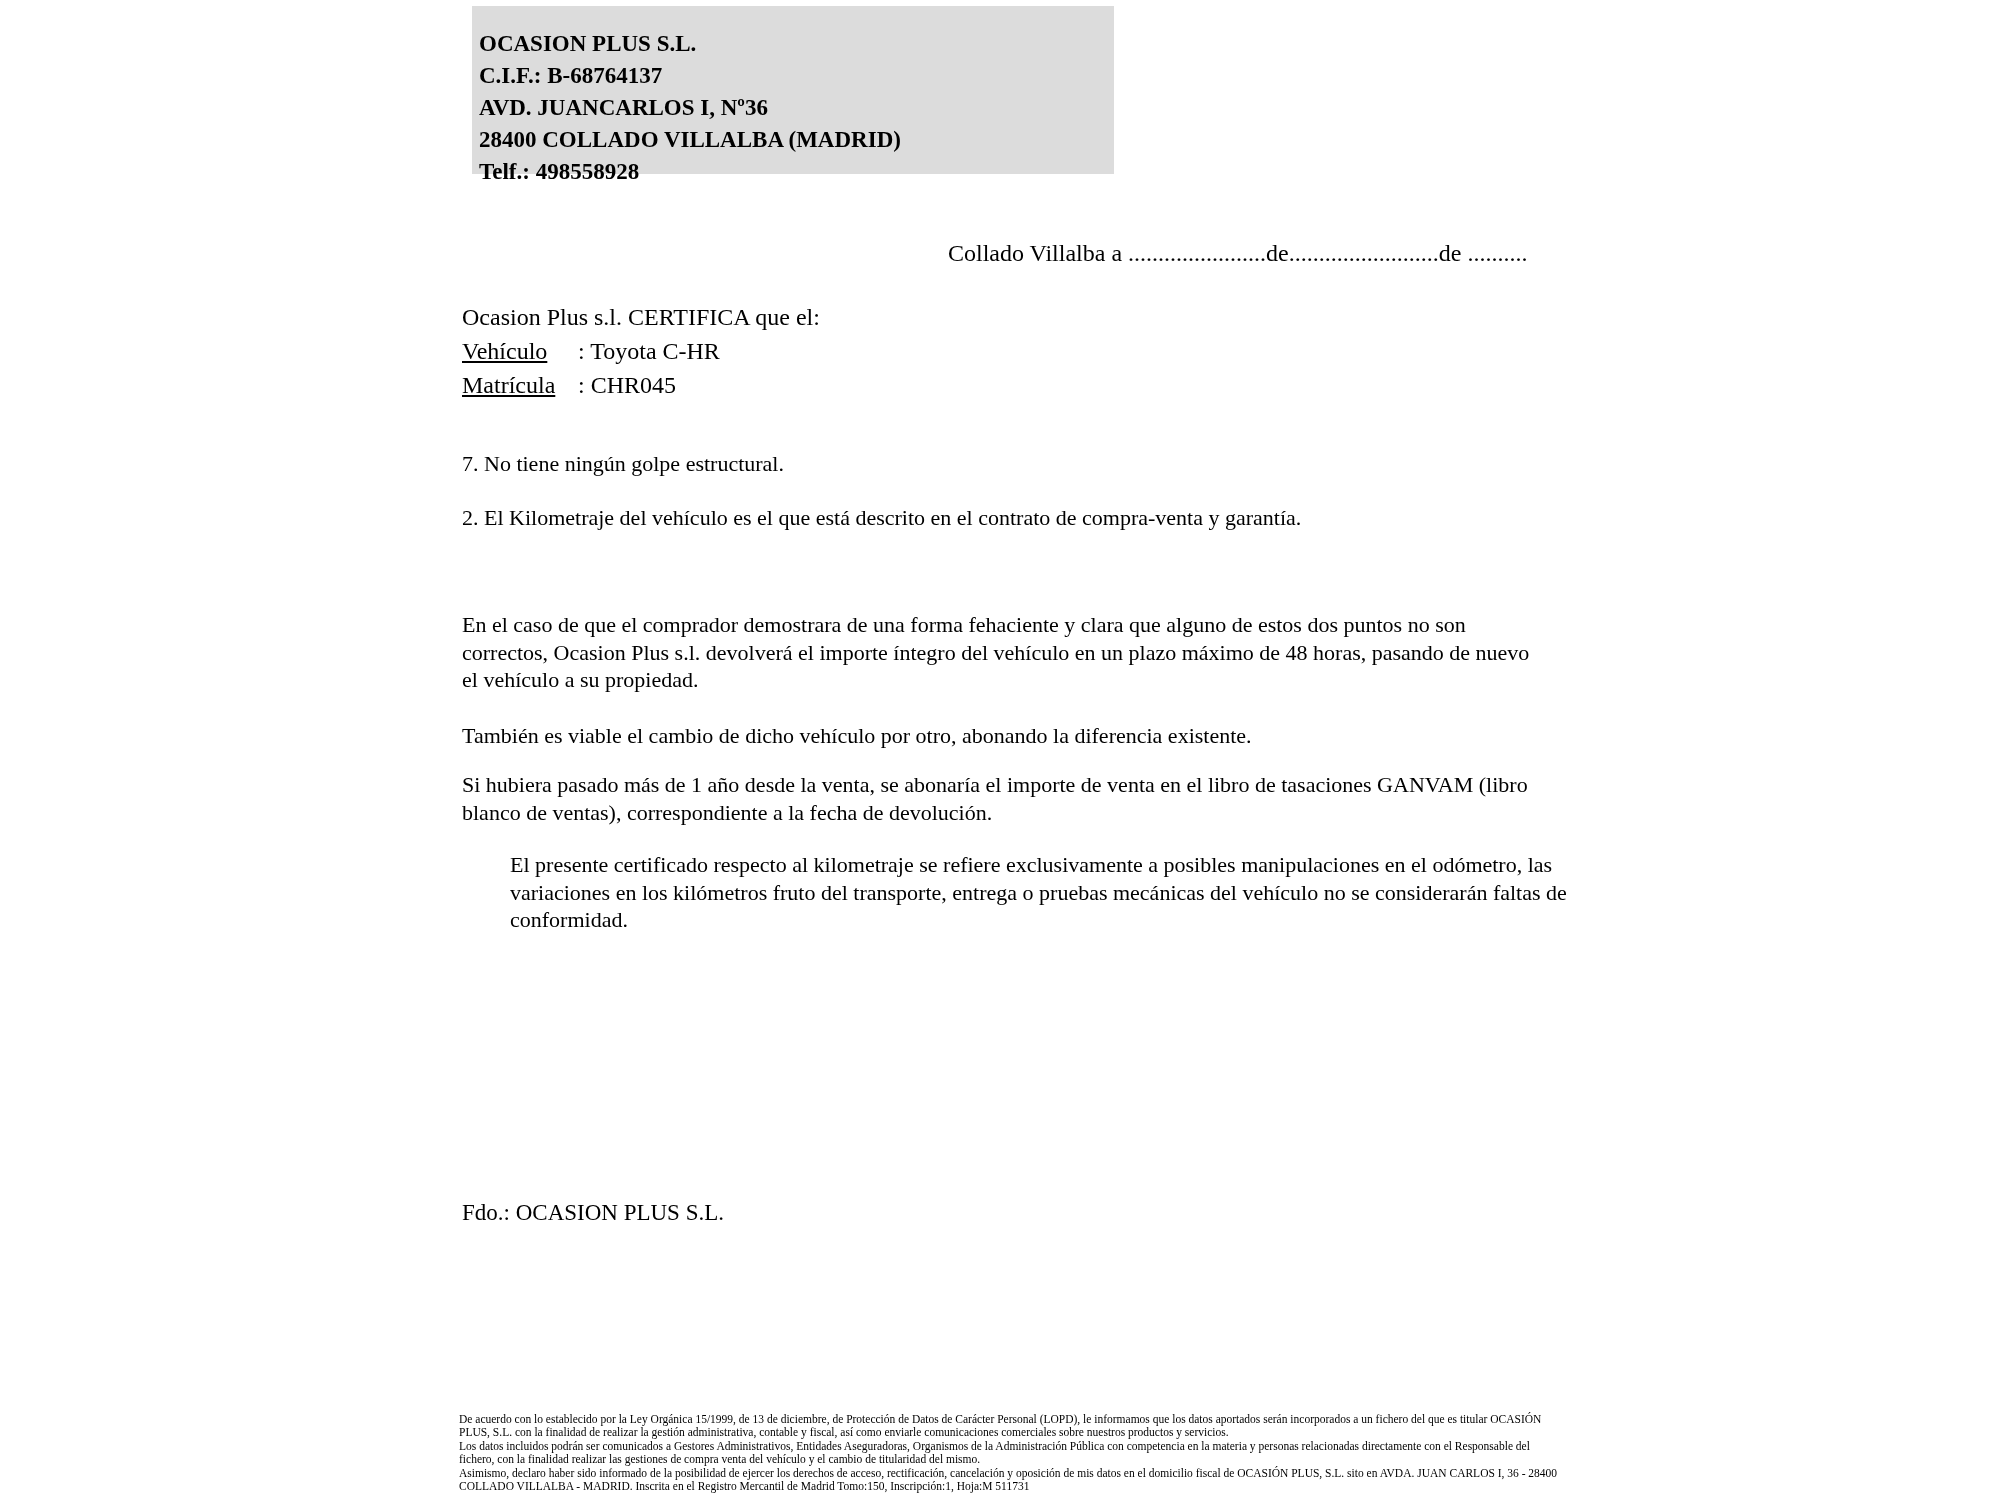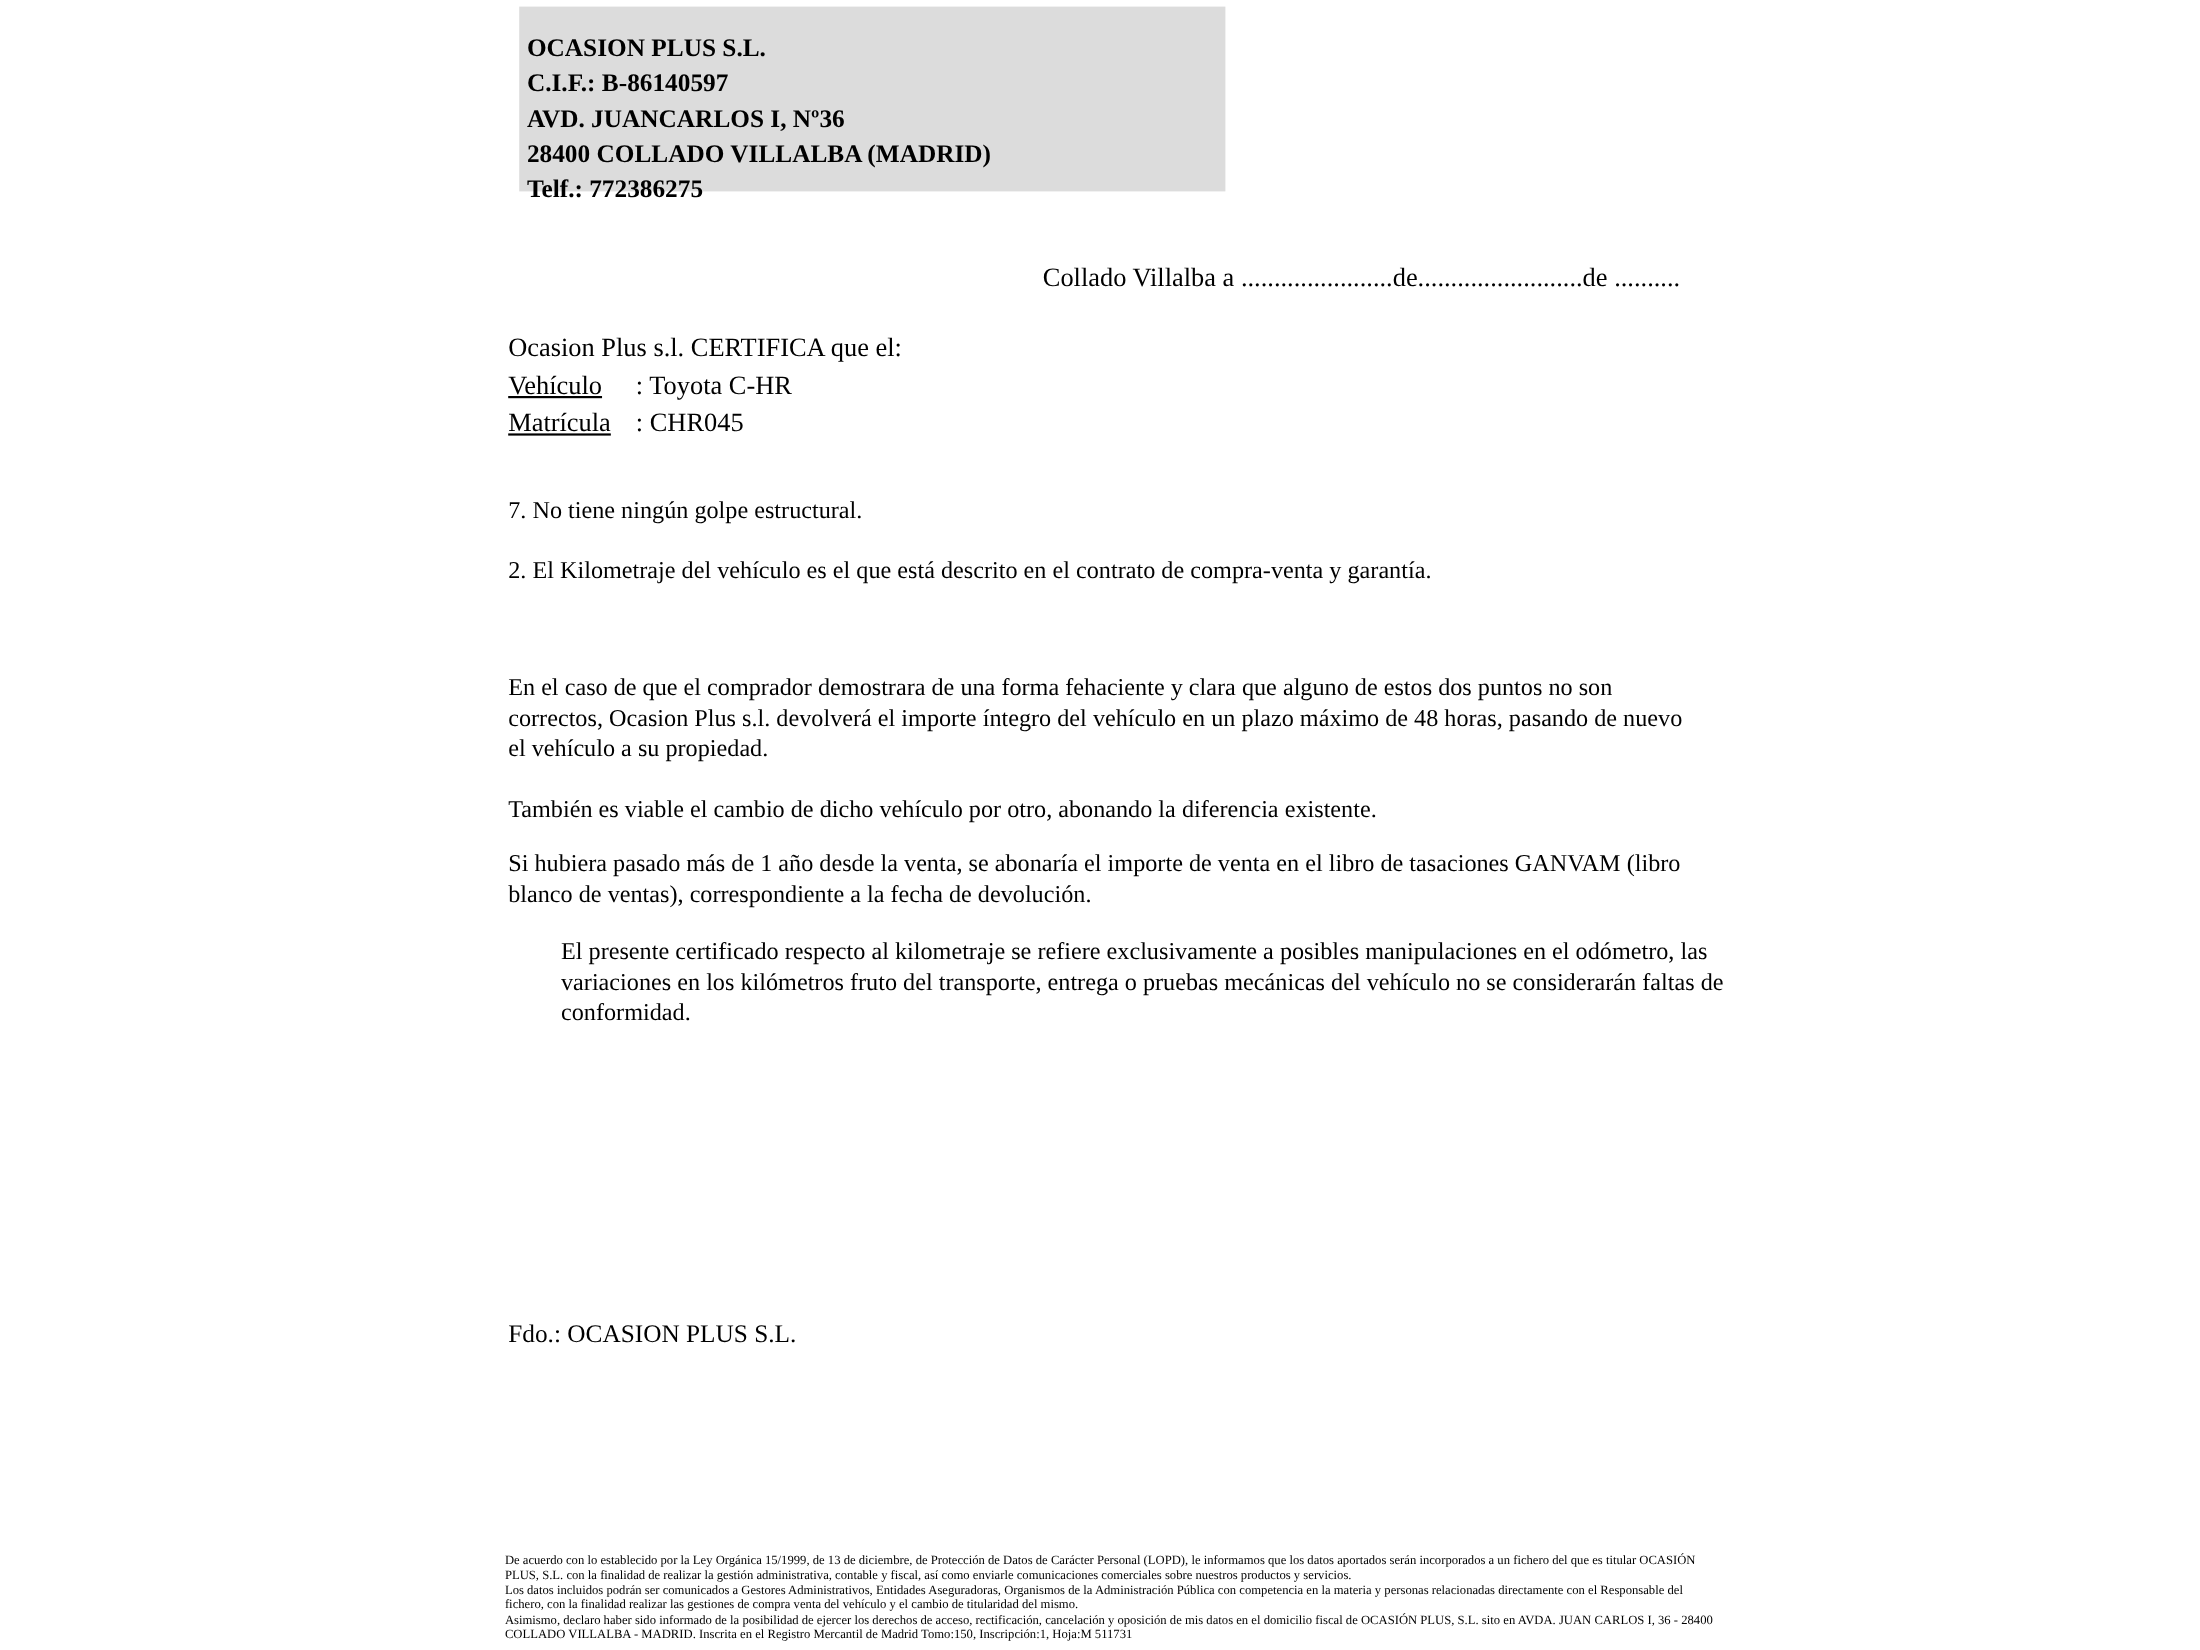--- a/index.html
+++ b/index.html
@@ -82,24 +82,24 @@
   }
   .legal p { margin: 0; }
 </style>
 </head>
 <body>
 
 <div class="page">
 
   <header class="letterhead" style="background-color: rgb(220, 220, 220);">
     <div>OCASION PLUS S.L.</div>
-    <div>C.I.F.: B-86140597</div>
+    <div>C.I.F.: B-68764137</div>
     <div>AVD. JUANCARLOS I, Nº36</div>
     <div>28400 COLLADO VILLALBA (MADRID)</div>
-    <div>Telf.: 772386275</div>
+    <div>Telf.: 498558928</div>
   </header>
 
   <div class="date-line">Collado Villalba a .......................de.........................de ..........</div>
 
   <section class="cert">
     <div class="cert-intro">Ocasion Plus s.l. CERTIFICA que el:</div>
     <div class="cert-row">
       <span class="cert-label">Vehículo</span><span>: Toyota C-HR</span>
     </div>
     <div class="cert-row">

